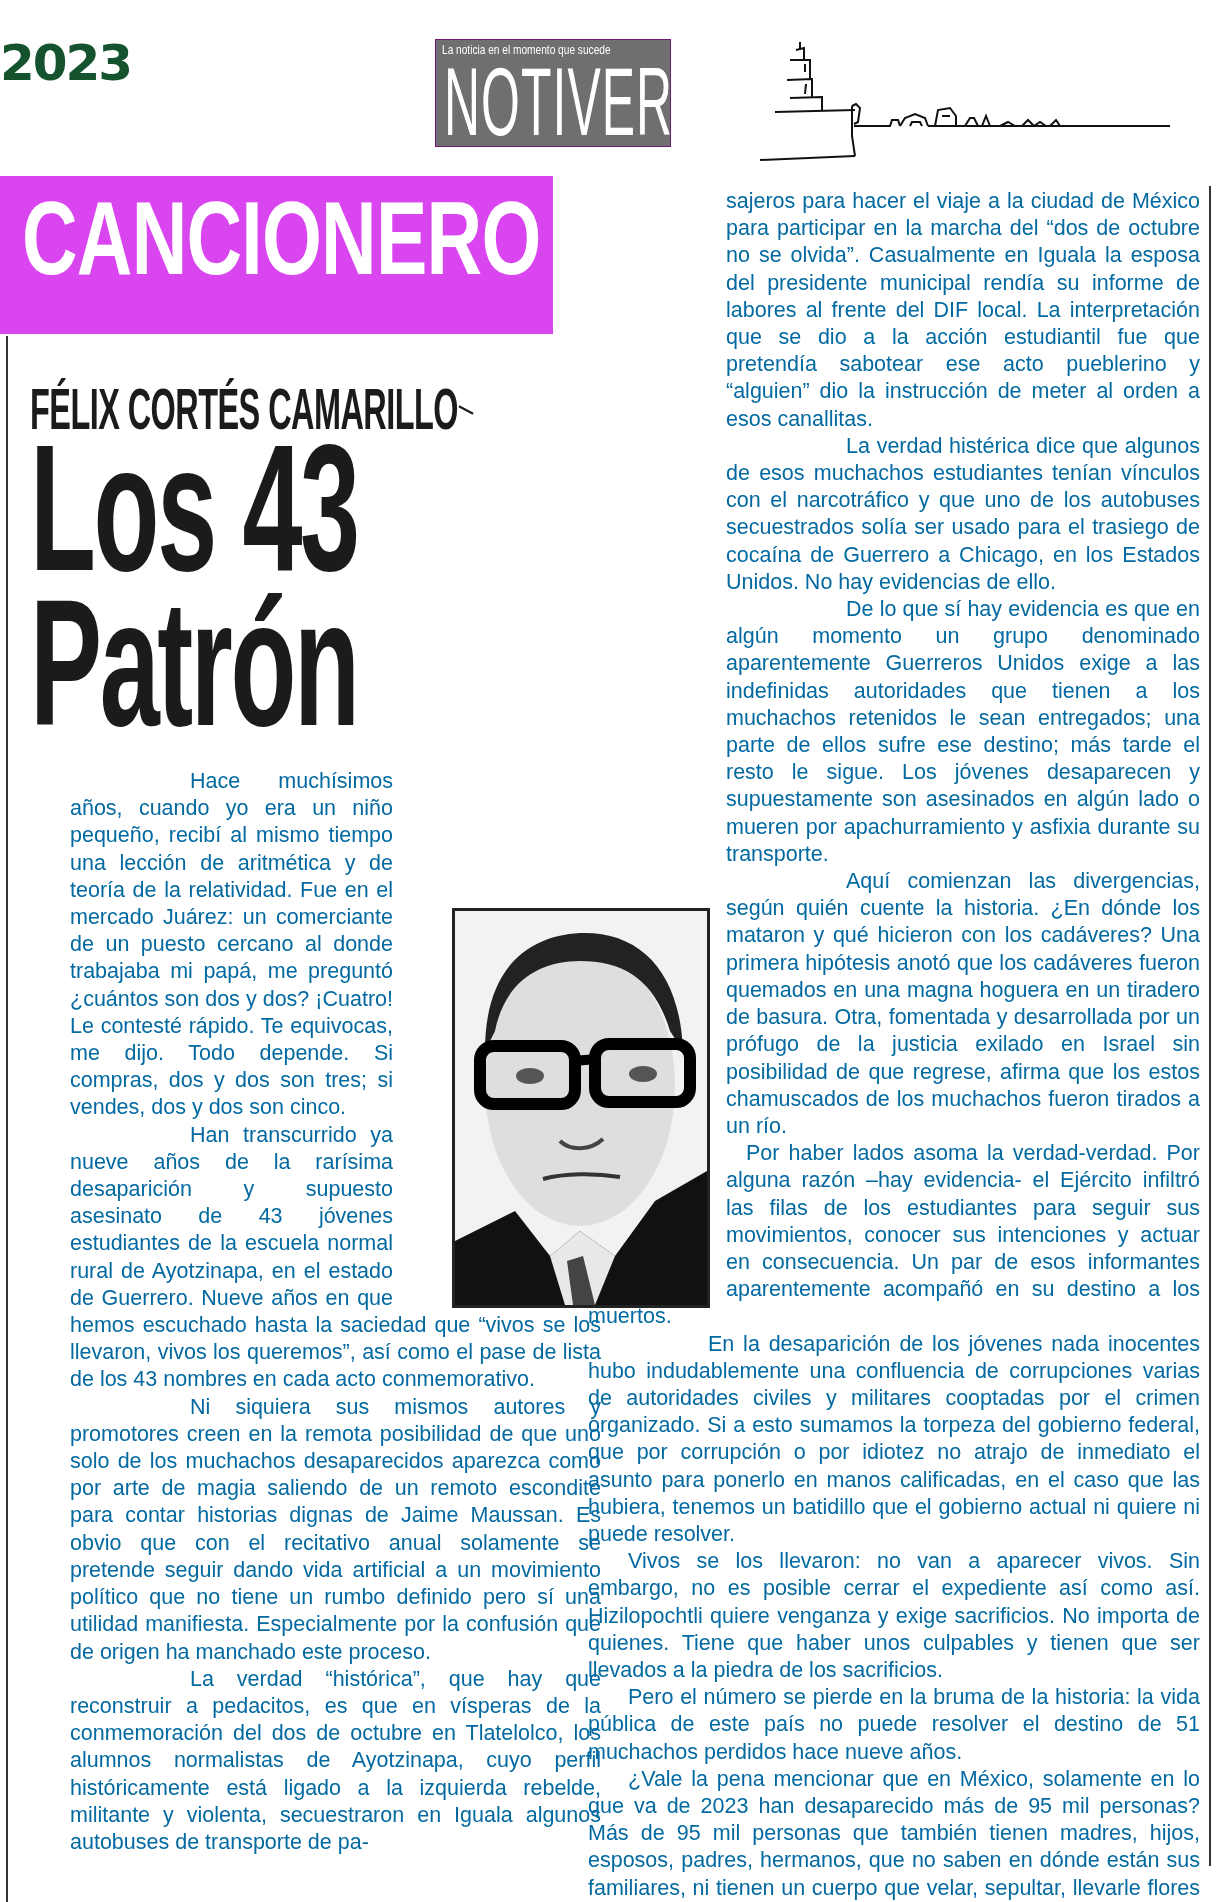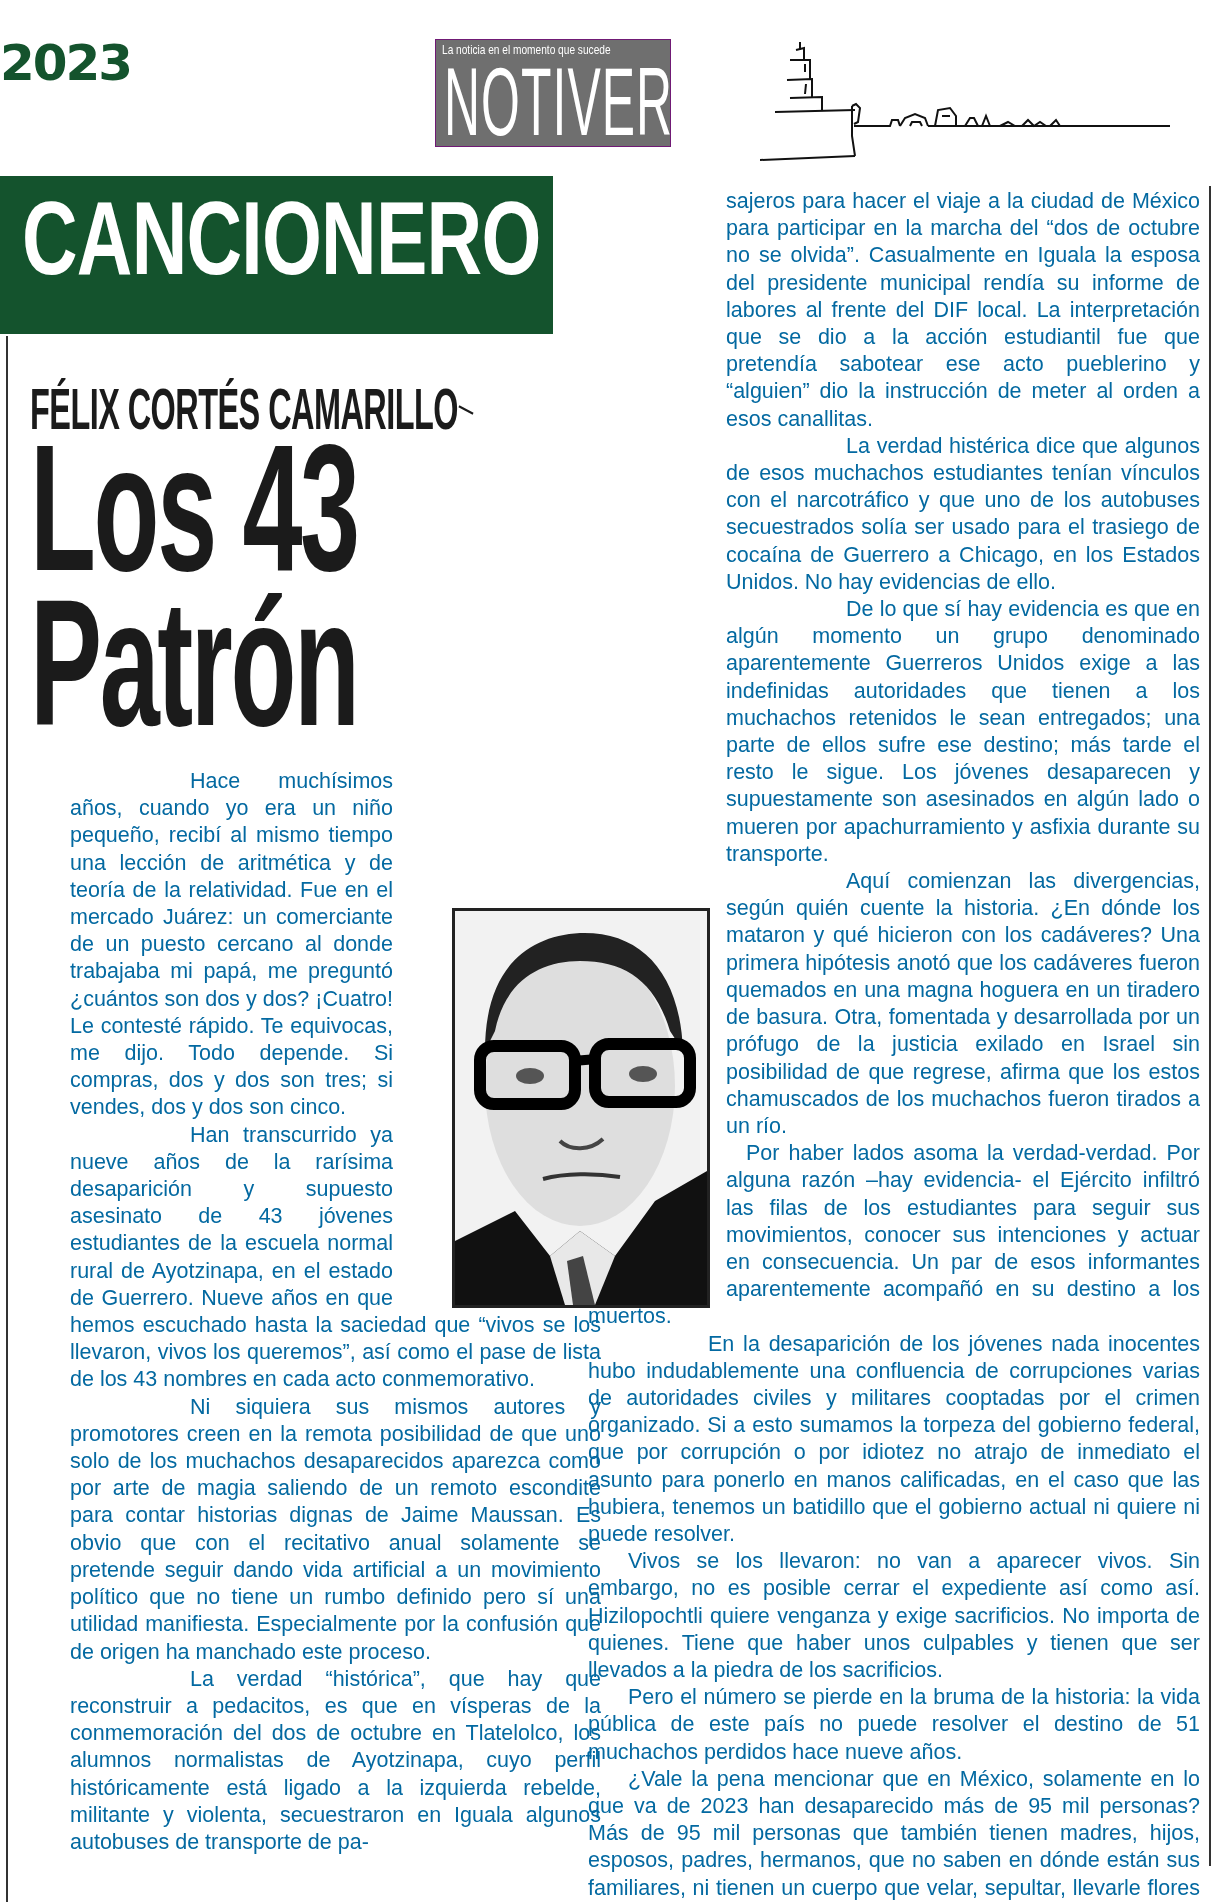--- a/index.html
+++ b/index.html
@@ -6,21 +6,21 @@
   body { width: 1222px; height: 1902px; position: relative; overflow: hidden; color: #1b1b1b; font-family: "Liberation Sans", sans-serif; }
 
   .year { position: absolute; left: 0; top: 38px; font-family: "DejaVu Sans", sans-serif; font-weight: bold; font-size: 50px; letter-spacing: -2px; color: #14532d; line-height: 1; }
 
   .logo { position: absolute; left: 435px; top: 39px; width: 236px; height: 108px; background: #6f6f6f; border: 1px solid #701a75; box-sizing: border-box; }
   .logo .tagline { position: absolute; left: 6px; top: 2px; font-family: "Liberation Sans", sans-serif; font-size: 13px; color: #ffffff; white-space: nowrap; transform: scaleX(0.78); transform-origin: left top; letter-spacing: 0px; }
   .logo .name { position: absolute; left: 8px; top: 14px; font-family: "Liberation Sans", sans-serif; font-size: 96px; line-height: 96px; color: #ffffff; white-space: nowrap; transform: scaleX(0.52); transform-origin: left top; letter-spacing: 2px; }
 
   .sketch { position: absolute; left: 760px; top: 36px; width: 420px; height: 136px; }
 
-  .section-band { position: absolute; left: 0; top: 176px; width: 553px; height: 158px; background: #14532d; }
+  .section-band { position: absolute; left: 0; top: 176px; width: 553px; height: 158px; background: #d946ef; }
   .section-band .label { position: absolute; left: 22px; top: 10px; font-family: "Liberation Sans", sans-serif; font-weight: bold; font-size: 104px; line-height: 104px; color: #ffffff; white-space: nowrap; transform: scaleX(0.74); transform-origin: left top; letter-spacing: -1px; }
 
   .left-rule { position: absolute; left: 6px; top: 336px; width: 2px; height: 1566px; background: #333; }
   .right-rule { position: absolute; left: 1209px; top: 186px; width: 2px; height: 1680px; background: #333; }
 
   .byline { position: absolute; left: 30px; top: 380px; font-family: "Liberation Sans", sans-serif; font-weight: bold; font-size: 58px; line-height: 58px; white-space: nowrap; transform: scaleX(0.56); transform-origin: left top; letter-spacing: -1px; color: #1b1b1b; }
   .stray-mark { position: absolute; left: 458px; top: 409px; width: 16px; height: 2px; background: #1b1b1b; transform: rotate(28deg); }
 
   .headline { position: absolute; left: 30px; top: 430px; font-family: "Liberation Sans", sans-serif; font-weight: bold; color: #1b1b1b; transform: scaleX(0.60); transform-origin: left top; white-space: nowrap; }
   .headline .line { display: block; font-size: 180px; line-height: 155px; letter-spacing: -4px; }

